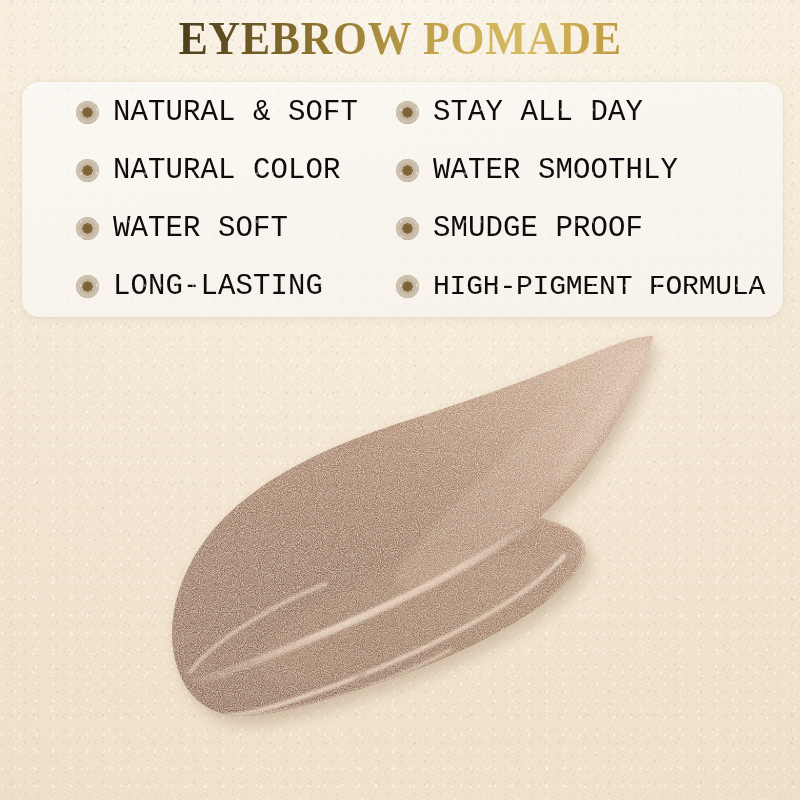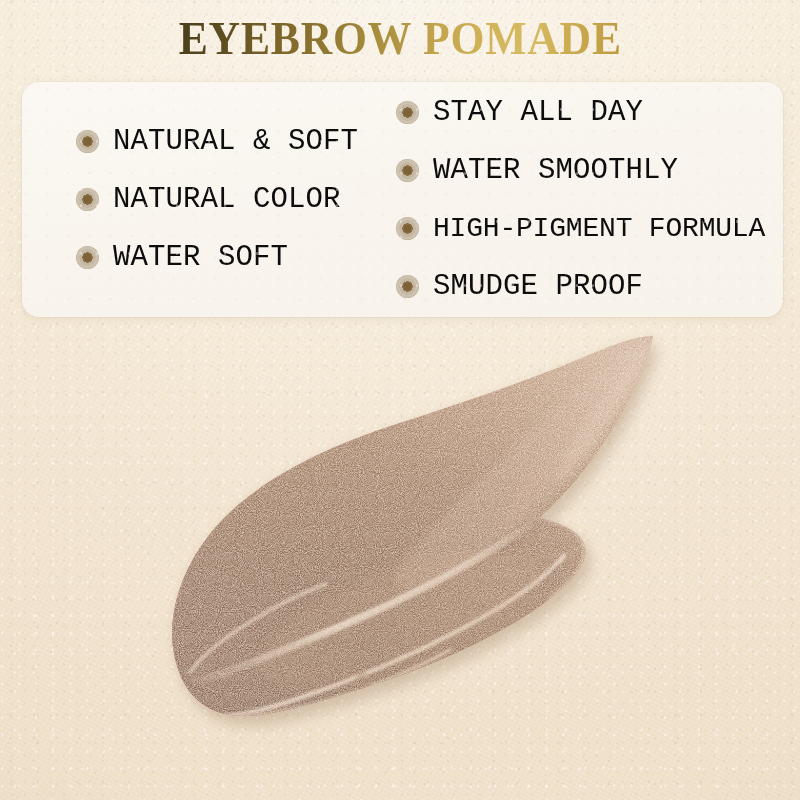--- a/index.html
+++ b/index.html
@@ -151,43 +151,47 @@
       <div class="feature-row">
         <span class="bullet"></span>
         <span class="feature-label">NATURAL COLOR</span>
       </div>
 
       <div class="feature-row">
         <span class="bullet"></span>
         <span class="feature-label">WATER SOFT</span>
       </div>
 
+      <div class="feature-row">
+        <span class="bullet"></span>
+        <span class="feature-label">LONG-LASTING</span>
+      </div>
     </div>
 
     <div class="col" id="col-right">
 
       <div class="feature-row">
         <span class="bullet"></span>
         <span class="feature-label">STAY ALL DAY</span>
       </div>
 
       <div class="feature-row">
         <span class="bullet"></span>
         <span class="feature-label">WATER SMOOTHLY</span>
       </div>
 
       <div class="feature-row">
+        <span class="bullet"></span>
+        <span class="feature-label">SMUDGE PROOF</span>
+      </div>
+
+      <div class="feature-row">
 
         <span class="bullet"></span>
         <span class="feature-label small">HIGH-PIGMENT FORMULA</span>
-      </div>
-
-      <div class="feature-row">
-        <span class="bullet"></span>
-        <span class="feature-label">SMUDGE PROOF</span>
       </div>
     </div>
 
   </div>
 
   <div id="swatch-layer">
     <div id="swatch">
       <svg viewBox="0 0 560 460" xmlns="http://www.w3.org/2000/svg">
         <defs>
 

